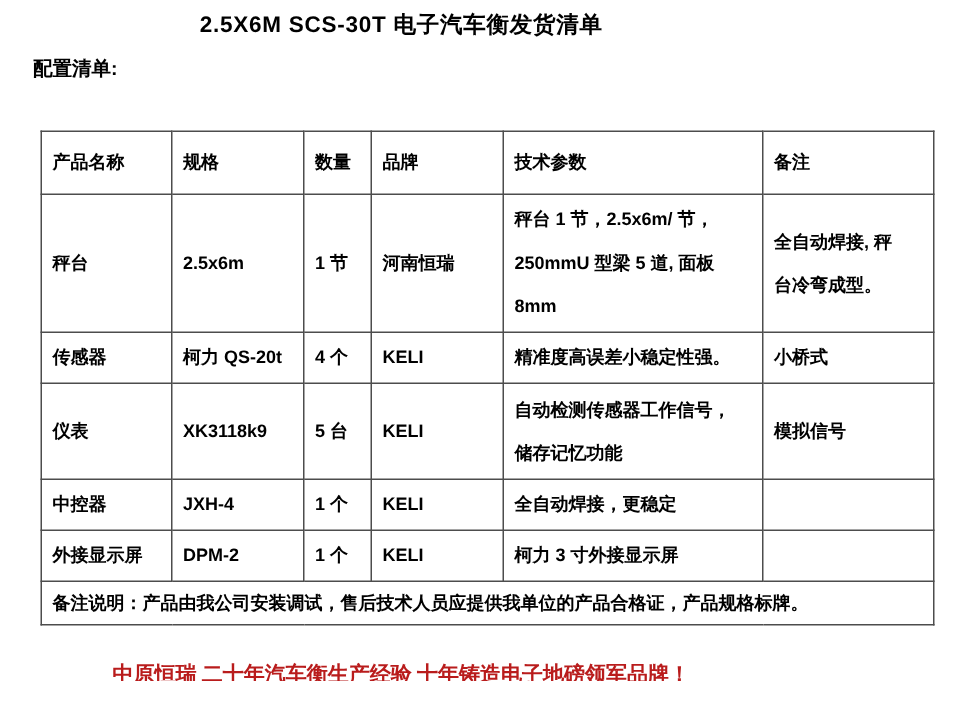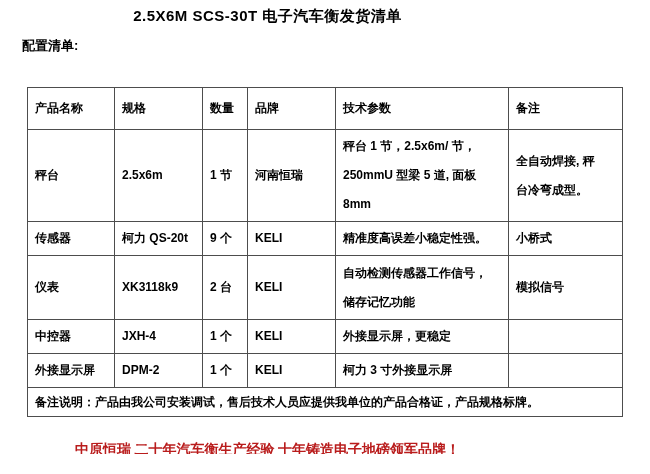--- a/index.html
+++ b/index.html
@@ -106,42 +106,42 @@
         <td>河南恒瑞</td>
         <td>秤台 1 节，2.5x6m/ 节，
 250mmU 型梁 5 道, 面板 8mm</td>
         <td>全自动焊接, 秤
 台冷弯成型。</td>
       </tr>
 
       <tr class="row-1line-b">
         <td>传感器</td>
         <td>柯力 QS-20t</td>
-        <td>9 个</td>
+        <td>4 个</td>
         <td>KELI</td>
         <td>精准度高误差小稳定性强。</td>
         <td>小桥式</td>
       </tr>
 
       <tr class="row-tall">
         <td>仪表</td>
         <td>XK3118k9</td>
-        <td>2 台</td>
+        <td>5 台</td>
         <td>KELI</td>
         <td>自动检测传感器工作信号，
 储存记忆功能</td>
         <td>模拟信号</td>
       </tr>
 
       <tr class="row-1line-b">
         <td>中控器</td>
         <td>JXH-4</td>
         <td>1 个</td>
         <td>KELI</td>
-        <td>外接显示屏，更稳定</td>
+        <td>全自动焊接，更稳定</td>
         <td></td>
       </tr>
 
       <tr class="row-1line-c">
         <td>外接显示屏</td>
         <td>DPM-2</td>
         <td>1 个</td>
         <td>KELI</td>
         <td>柯力 3 寸外接显示屏</td>
         <td></td>

